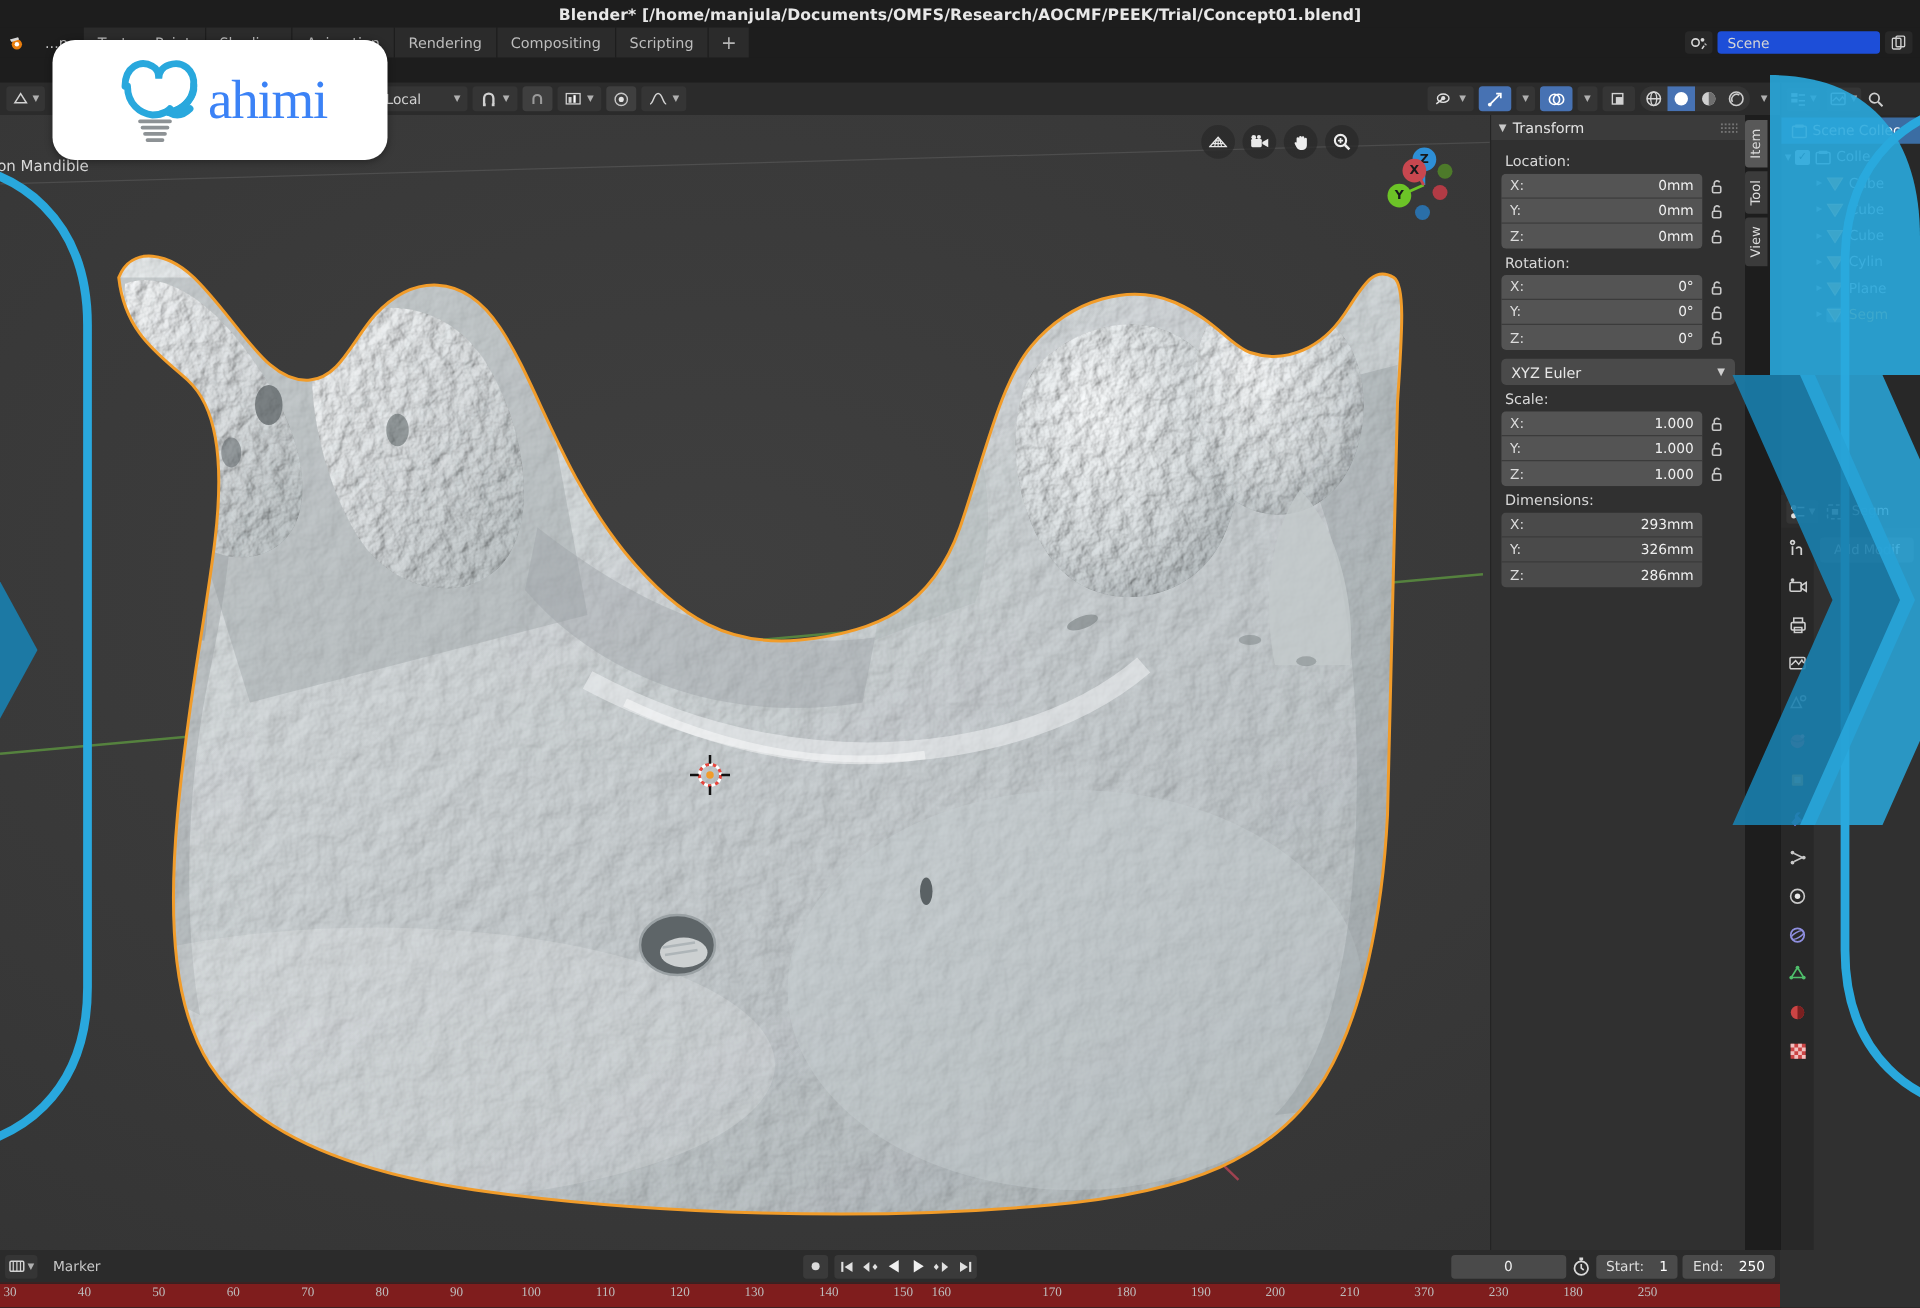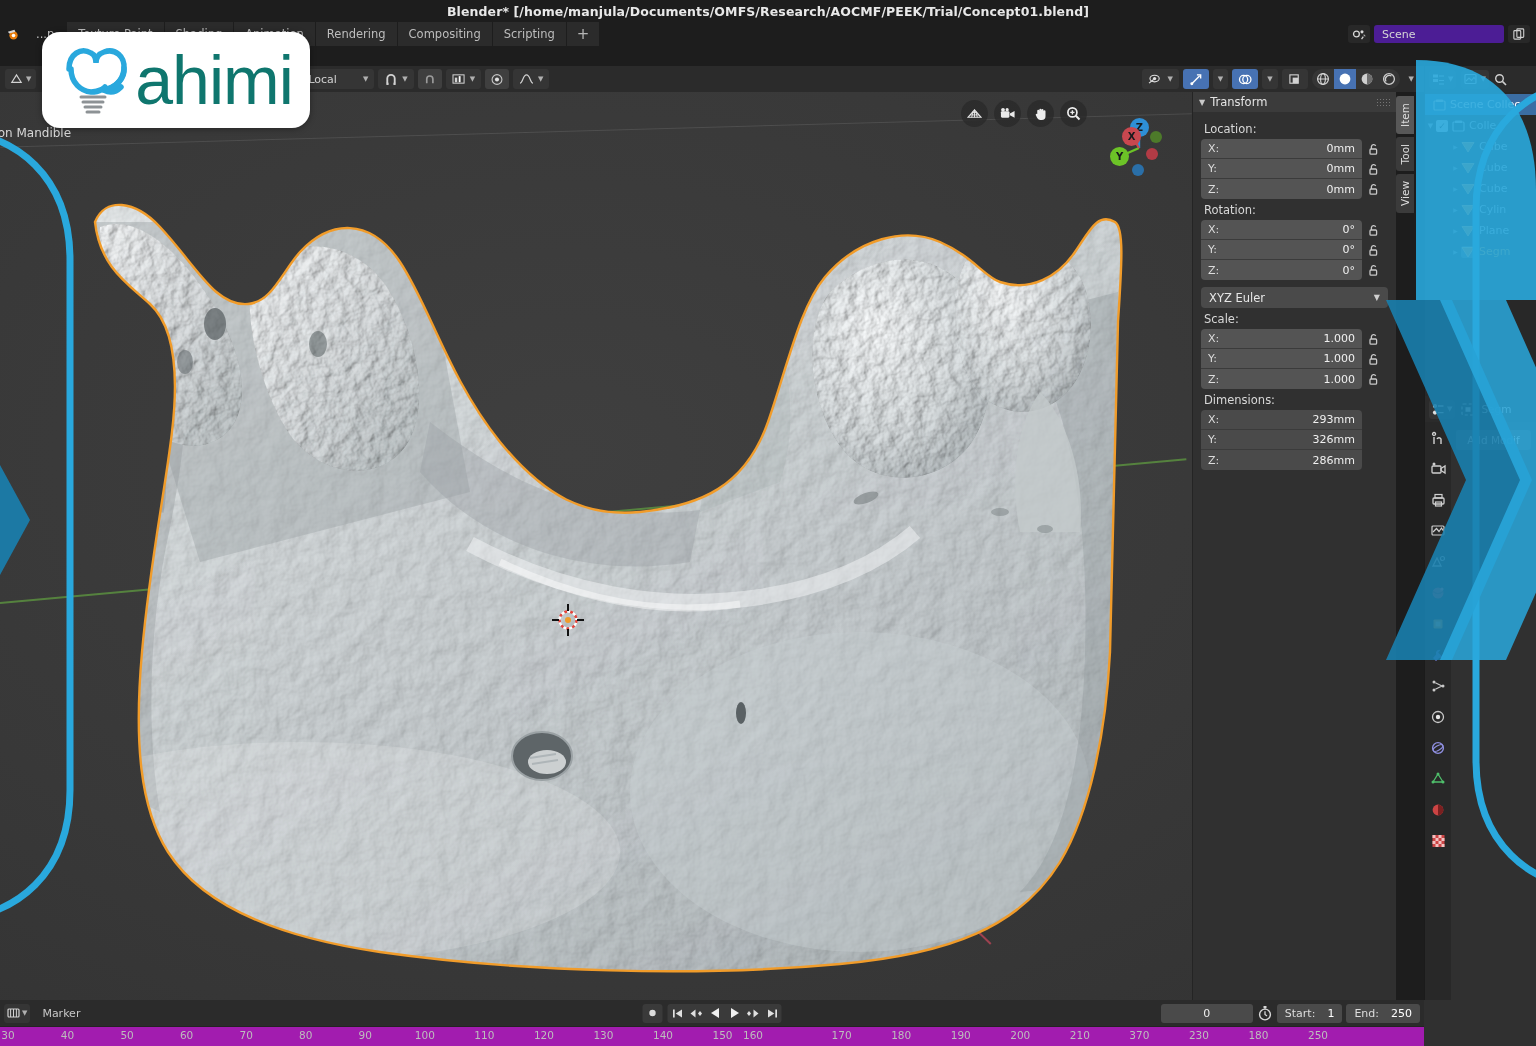--- a/index.html
+++ b/index.html
@@ -17,21 +17,21 @@
   .topbar { position:absolute; left:0; top:22px; width:1536px; height:24px;
     background:#1d1d1d; display:flex; align-items:stretch; }
   .tb-icons { display:flex; align-items:center; padding:0 6px; gap:7px; }
   .tb-menus { display:flex; align-items:center; gap:0px; }
   .tb-menu { color:#c3c3c3; font-size:11.5px; padding:0 9px; line-height:24px; }
   .ws-tabs { display:flex; align-items:flex-end; margin-left:4px; }
   .ws-tab { color:#bdbdbd; font-size:11.5px; padding:0 11px; line-height:24px;
     background:#2b2b2b; border-right:1px solid #1d1d1d; white-space:nowrap; }
   .ws-plus { color:#b5b5b5; font-size:15px; line-height:24px; padding:0 10px; background:#2b2b2b;}
   .topbar-right { margin-left:auto; display:flex; align-items:center; gap:4px; padding-right:6px; }
-  .scene-field { display:flex; align-items:center; height:18px; background:#4c1d95;
+  .scene-field { display:flex; align-items:center; height:18px; background:#1d4ed8;
     border-radius:3px; padding:0 8px; min-width:130px;text-align:right; }
   .scene-field span { color:#d6d6d6; font-size:11px; }
   .mini-btn { width:22px; height:18px; background:#282828; border-radius:3px;
     display:flex; align-items:center; justify-content:center; color:#cfcfcf; font-size:11px;}
 
   
   .vpheader { position:absolute; left:0; top:66px; width:1424px; height:26px;
     background:#2b2b2b; display:flex; align-items:center; padding:0 5px; gap:4px; }
   .vh-btn { height:20px; background:#353535; border-radius:3px; color:#d2d2d2;
     font-size:11px; display:flex; align-items:center; padding:0 6px; gap:4px; }
@@ -157,34 +157,34 @@
   .play-group { display:flex; background:#3a3a3a; border-radius:3px; overflow:hidden; }
   .play-b { width:19px; height:19px; display:flex; align-items:center; justify-content:center; }
   .tl-right { margin-left:auto; display:flex; align-items:center; gap:4px; }
   .frame-field { width:92px; height:19px; background:#4a4a4a; border-radius:3px;
     display:flex; align-items:center; justify-content:center; color:#eee; font-size:11px; }
   .se-field { height:19px; background:#4a4a4a; border-radius:3px; display:flex;
     align-items:center; padding:0 8px; gap:12px; }
   .se-field .k { color:#ddd; font-size:11px; }
   .se-field .v { color:#fff; font-size:11px; }
   .tl-ruler { position:absolute; left:0; top:26px; width:1424px; height:20px;
-    background:#a21caf; border-top:1px solid #232323; }
+    background:#7f1d1d; border-top:1px solid #232323;font-family:Liberation Serif, serif; }
   .tick { position:absolute; top:2px; color:#bdbdbd; font-size:10.5px;
     transform:translateX(-50%); }
 
   
   .bottom-fill { position:absolute; left:1424px; top:1000px; width:112px; height:46px;
     background:#303030; }
 
   
   .brand-logo { position:absolute; left:42px; top:32px; width:268px; height:96px;
     background:#ffffff; border-radius:18px; display:flex; align-items:center;
     justify-content:center; gap:2px; box-shadow:0 1px 6px rgba(0,0,0,.35); }
-  .brand-word { color:#0f766e; font-size:68px; font-weight:300; letter-spacing:-1px;
-    font-family:Liberation Sans, sans-serif; line-height:1; }
+  .brand-word { color:#3b82f6; font-size:44px; font-weight:300; letter-spacing:-1px;
+    font-family:Liberation Serif, serif; line-height:1; }
   .chev-left, .chev-right { position:absolute; pointer-events:none; }
 </style>
 </head>
 <body>
 
 <div id="app">
 
   <div class="titlebar">
     <div class="titlebar-text">Blender* [/home/manjula/Documents/OMFS/Research/AOCMF/PEEK/Trial/Concept01.blend]</div>
   </div>

